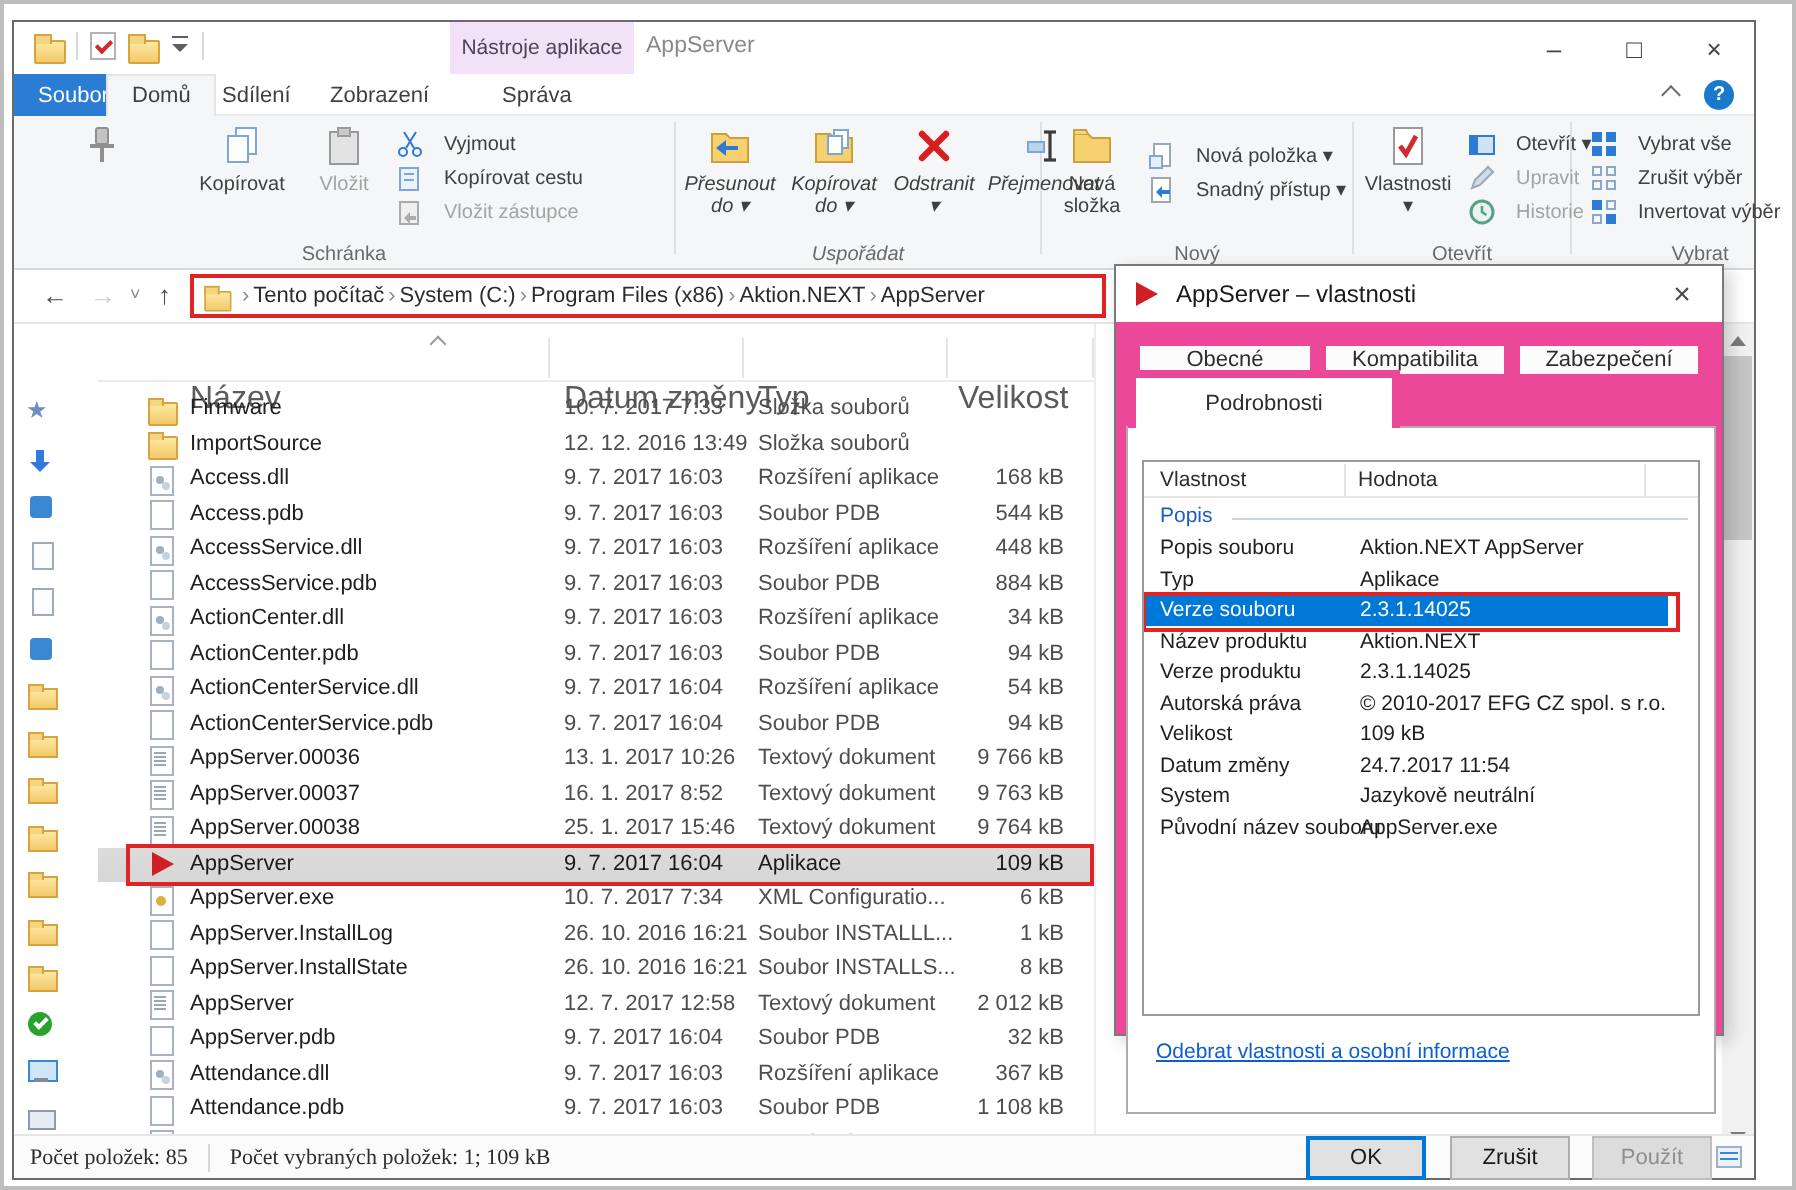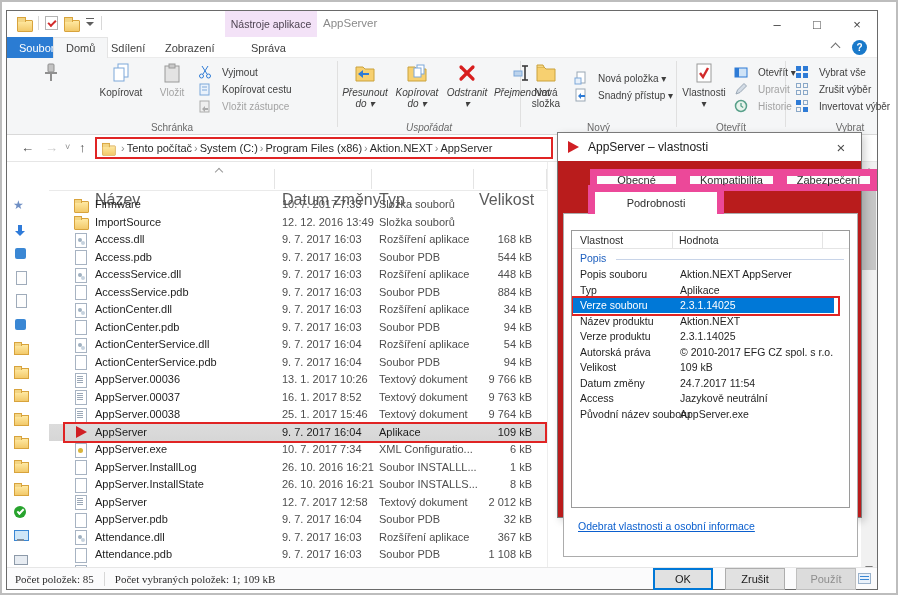--- a/index.html
+++ b/index.html
@@ -108,26 +108,26 @@
   .vs-down { bottom:6px; border-left:4px solid transparent; border-right:4px solid transparent; border-top:5px solid #7a7a7a; }
   .vs-thumb { position:absolute; left:1px; top:16px; width:14px; height:92px; background:#c5c5c5; }
 
   
   .statusbar { position:absolute; left:0; bottom:0; width:100%; height:22px; background:#fbfbfc; border-top:1px solid #e6e6e6; display:flex; align-items:center; font-size:11px; color:#2c2c2c; padding-left:8px; gap:10px;font-family:Liberation Serif, serif; }
   .st-sep { width:1px; height:14px; background:#d7d7d7; }
   .view-ic { position:absolute; right:6px; top:5px; width:13px; height:11px; border:1px solid #9ab2cc; background:#eaf2fb; }
   .view-ic::after { content:""; position:absolute; left:1px; top:2px; width:9px; height:1px; background:#3a87d4; box-shadow:0 3px 0 #3a87d4; }
 
   
-  .dialog { position:absolute; left:555px; top:130px; width:305px; height:386px; background:#b91c1c; border:1px solid #7a7a7a; box-shadow:3px 3px 8px rgba(0,0,0,0.18); }
+  .dialog { position:absolute; left:555px; top:130px; width:305px; height:386px; background:#ec4899; border:1px solid #7a7a7a; box-shadow:3px 3px 8px rgba(0,0,0,0.18); }
   .dlg-title { position:absolute; left:0; top:0; width:100%; height:28px; background:#fff; }
   .dlg-tri { position:absolute; left:10px; top:8px; border-left:11px solid #d01f24; border-top:6px solid transparent; border-bottom:6px solid transparent; }
   .dlg-title-text { position:absolute; left:30px; top:7px; font-size:12px; color:#1a1a1a; }
   .dlg-close { position:absolute; right:0; top:0; width:40px; height:28px; display:flex; align-items:center; justify-content:center; font-size:15px; color:#4d4d4d; }
-  .dtab { position:absolute; border:7px solid #ec4899; background:#fcfcfc; font-size:11px; color:#2d2d2d; display:flex; align-items:center; justify-content:center;margin-left:24px; }
+  .dtab { position:absolute; border:4px solid #ec4899; background:#fcfcfc; font-size:11px; color:#2d2d2d; display:flex; align-items:center; justify-content:center; }
   .dtab-back { top:36px; height:22px; }
   .dtab-front { top:56px; height:24px; }
   .dtab-active { top:52px; height:29px; background:#fff; border-bottom:none; z-index:3; }
   .dlg-page { position:absolute; left:5px; top:80px; width:295px; height:344px; background:#fff; border:1px solid #acacac; z-index:1; }
   .listbox { position:absolute; left:7px; top:16px; width:279px; height:278px; background:#fff; border:1px solid #9a9a9a; overflow:hidden; }
   .lb-head { position:absolute; left:0; top:0; width:100%; height:18px; border-bottom:1px solid #e4e4e4; font-size:10.5px; color:#2d2d2d; }
   .lb-col-line { position:absolute; top:1px; width:1px; height:16px; background:#e4e4e4; }
   .lb-group { position:absolute; left:8px; top:21px; font-size:10.5px; color:#1d5fbf; }
   .lb-group-line { position:absolute; left:44px; top:28px; width:228px; height:1px; background:#c8d4e8; }
   .props { position:absolute; left:0; top:36px; width:100%; }
@@ -567,21 +567,21 @@
             </div>
             <div class="prow" style="top: 93px;">
               <span class="pl">Velikost</span>
               <span class="pv">109 kB</span>
             </div>
             <div class="prow" style="top: 108.5px;">
               <span class="pl">Datum změny</span>
               <span class="pv">24.7.2017 11:54</span>
             </div>
             <div class="prow" style="top: 124px;">
-              <span class="pl">Access</span>
+              <span class="pl">System</span>
               <span class="pv">Jazykově neutrální</span>
             </div>
             <div class="prow" style="top: 139.5px;">
               <span class="pl">Původní název souboru</span>
               <span class="pv">AppServer.exe</span>
             </div>
           </div>
       </div>
       <a class="dlg-link" href="#">Odebrat vlastnosti a osobní informace</a>
     </div>

